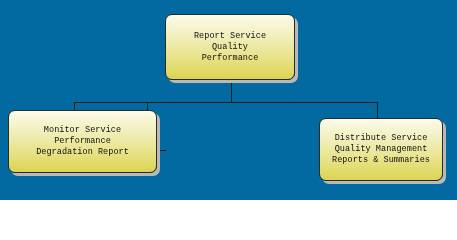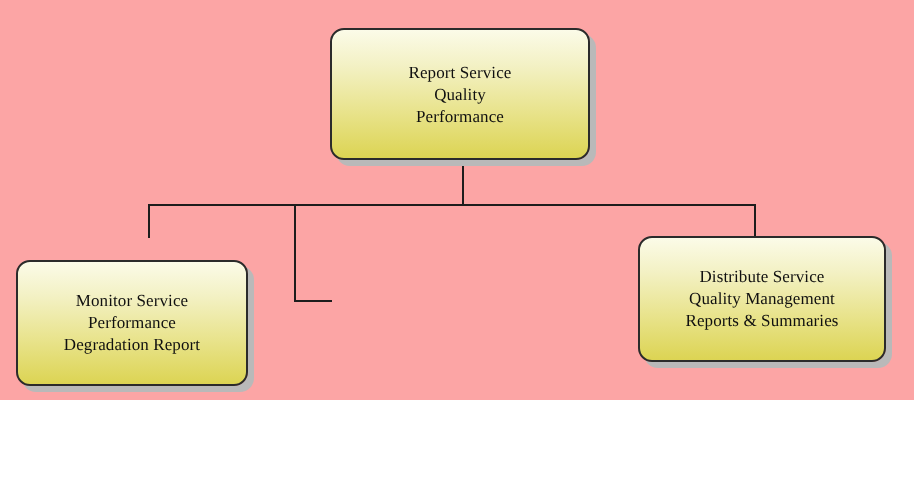--- a/index.html
+++ b/index.html
@@ -4,23 +4,23 @@
 <style>
   html, body {
     margin: 0;
     padding: 0;
     background: #ffffff;
   }
   #canvas {
     position: relative;
     width: 457px;
     height: 200px;
-    background: #fca5a5;
+    background: #0369a1;
     overflow: hidden;
-    font-family: Liberation Serif, serif;
+    font-family: Liberation Mono, monospace;
   }
 
   
   .node {
     position: absolute;
     box-sizing: border-box;
     border: 1px solid #2b2b2b;
     border-radius: 7px;
     background: linear-gradient(to bottom, #fbfbe8 0%, #f3f1c4 28%, #e9e48f 62%, #dcd453 100%);
     box-shadow: 3px 3px 0 0 #b9b9b9;
@@ -63,21 +63,21 @@
   <div class="conn h" style="left:147px; top:150px; width:19px;"></div>
 
   <div class="conn v" style="left:377px; top:102px; height:17px;"></div>
 
   <div class="node" style="left:165px; top:14px; width:130px; height:66px;">
     <span class="label">Report Service
 Quality
 Performance</span>
   </div>
 
-  <div class="node" style="left:8px; top:130px; width:116px; height:63px;">
+  <div class="node" style="left:8px; top:110px; width:149px; height:63px;">
     <span class="label">Monitor Service
 Performance
 Degradation Report</span>
   </div>
 
 
   <div class="node" style="left:319px; top:118px; width:124px; height:63px;">
     <span class="label">Distribute Service
 Quality Management
 Reports &amp; Summaries</span>

